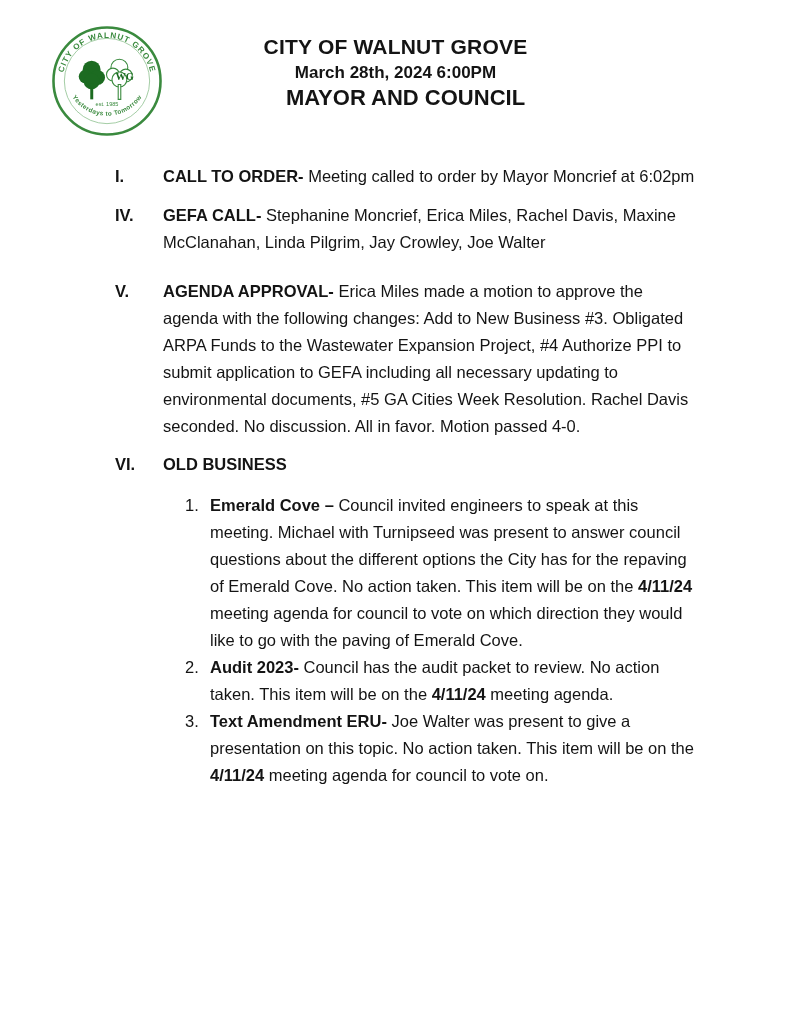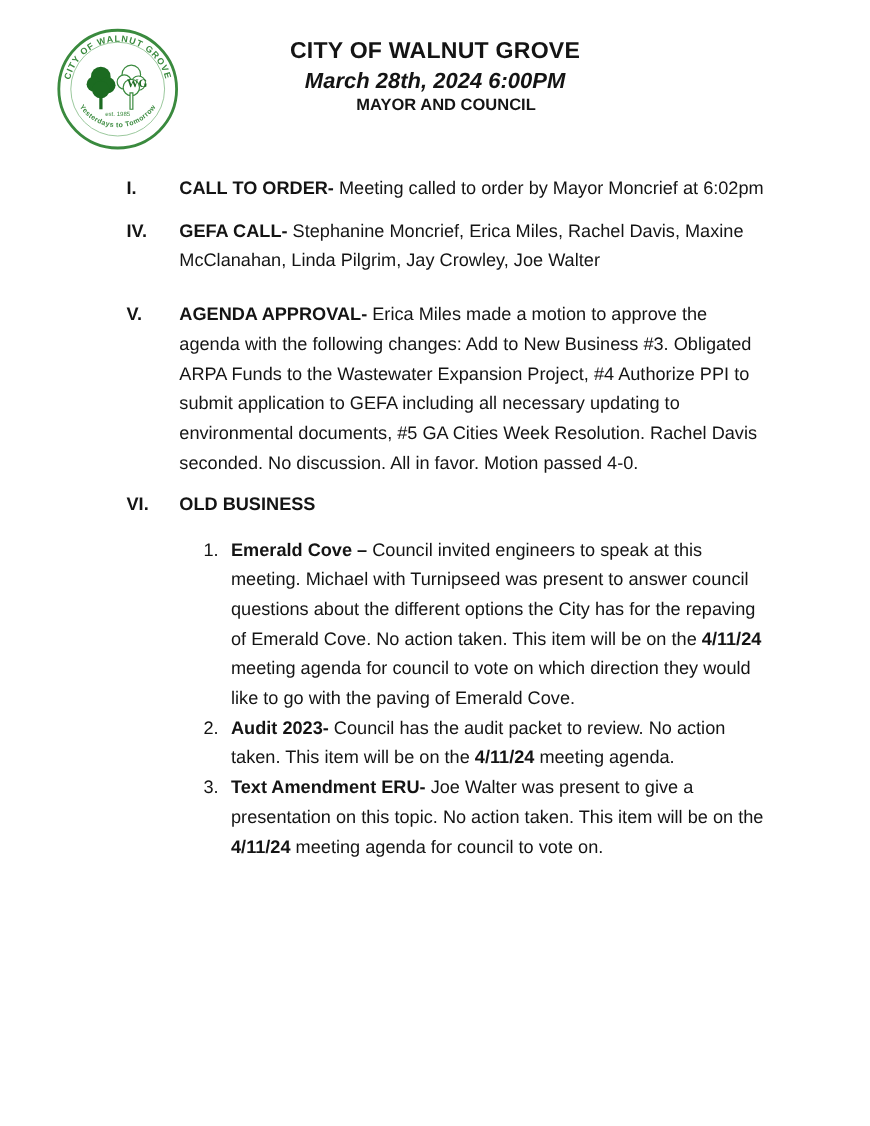--- a/index.html
+++ b/index.html
@@ -14,23 +14,23 @@
   
   .doc-header { position:relative; padding-top:30px; }
   .seal {
     position:absolute; left:50px; top:24px;
     width:114px; height:114px;
   }
   .header-text { text-align:center; line-height:1.25; }
   .header-text .title {
     font-size:21px; font-weight:700; letter-spacing:0.2px; margin:4px 0 2px;
   }
-  .header-text .dt   { font-size:20px; font-weight:700;font-style:italic; }
+  .header-text .dt   { font-size:17px; font-weight:700; }
   .header-text .addr { font-size:16px; font-weight:700; }
-  .header-text .body-name { font-size:15px; font-weight:700;margin-left:20px; }
+  .header-text .body-name { font-size:22px; font-weight:700;margin-left:20px; }
   
   .minutes { padding:52px 93px 0 115px; font-size:16.5px; line-height:27px; }
   .agenda-item { display:flex; margin-bottom:11px; }
   .agenda-item.gap-lg { margin-top:12px; }
   .agenda-item .numeral { flex:none; width:48px; font-weight:700; }
   .agenda-item .content { flex:1; max-width:535px; }
   .b { font-weight:700; }
   .ob-list { margin:14px 0 0 70px; }
   .ob-item { display:flex; }
   .ob-item .num { flex:none; width:25px; }

